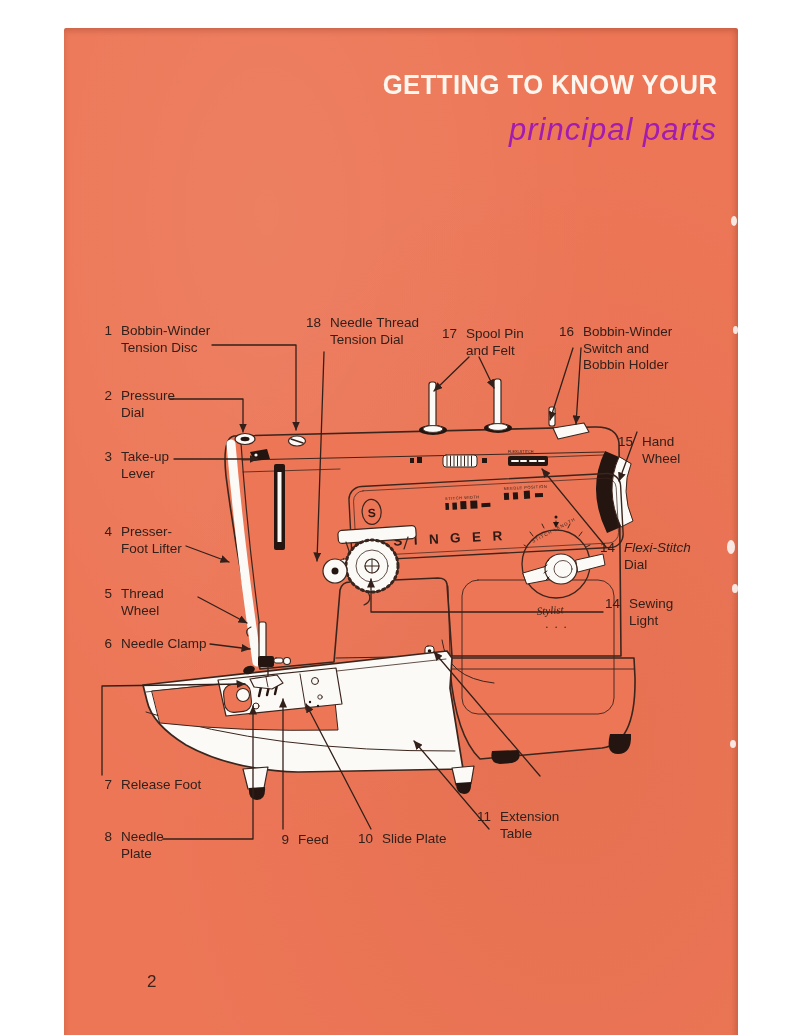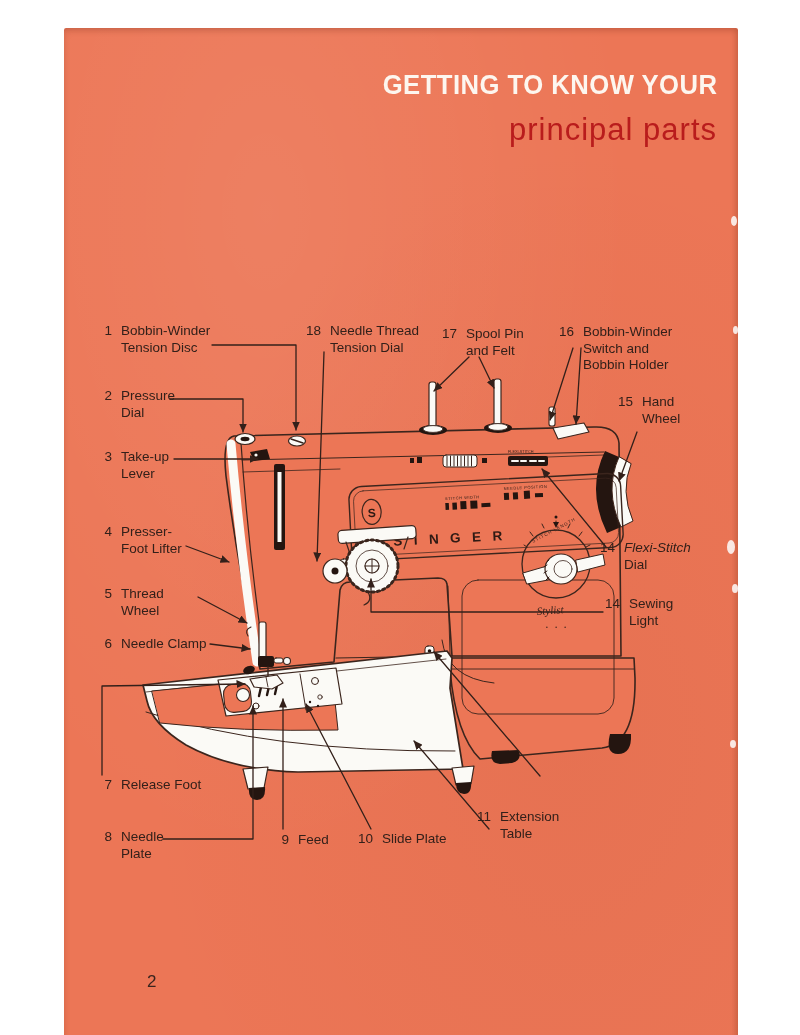--- a/index.html
+++ b/index.html
@@ -10,33 +10,33 @@
           radial-gradient(ellipse at 30% 18%, rgba(255,255,255,.07), transparent 55%),
           radial-gradient(ellipse at 75% 70%, rgba(120,30,10,.05), transparent 60%),
           #ec7656;
         box-shadow:inset 0 3px 6px rgba(90,25,10,.18), inset -3px 0 5px rgba(90,25,10,.12);
         border-radius:2px;}
   .scuff{position:absolute;background:#fdfdfb;border-radius:50%;opacity:.85;}
   svg.overlay{position:absolute;left:0;top:0;width:800px;height:1035px;}
   .kicker{position:absolute;right:82px;top:42px;color:#fdf6ef;font-weight:bold;
           font-size:27px;letter-spacing:.5px;transform:scaleX(.95);transform-origin:right;
           white-space:nowrap;}
-  .maintitle{position:absolute;right:83px;top:84px;color:#b91c1c;
+  .maintitle{position:absolute;right:83px;top:84px;color:#a21caf;font-style:italic;
           font-size:31px;letter-spacing:1px;white-space:nowrap;}
   .lbl{position:absolute;display:flex;color:#33201a;font-size:13.5px;line-height:16.5px;}
   .lbl .num{flex:0 0 auto;min-width:13px;text-align:right;margin-right:9px;}
   .lbl .txt{white-space:pre-line;}
   .pagenum{position:absolute;left:147px;top:944px;font-size:17px;color:#3a241e;}
   
   .l1{left:99px;top:295px}.l2{left:99px;top:360px}.l3{left:99px;top:421px}
   .l4{left:99px;top:496px}.l5{left:99px;top:558px}.l6{left:99px;top:608px}
   .l7{left:99px;top:749px}.l8{left:99px;top:801px}.l9{left:276px;top:804px}
   .l10{left:358px;top:803px}.l11{left:477px;top:781px}.l12{left:524px;top:749px}
-  .l13{left:605px;top:568px}.l14{left:600px;top:512px}.l15{left:618px;top:366px}
-  .l16{left:559px;top:296px}.l17{left:442px;top:298px}.l18{left:306px;top:295px}
+  .l13{left:605px;top:568px}.l14{left:600px;top:512px}.l15{left:618px;top:406px}
+  .l16{left:559px;top:296px}.l17{left:442px;top:298px}.l18{left:306px;top:287px}
 </style>
 </head>
 <body>
 
 <div id="canvas">
   <div id="card"></div>
 
   <div class="scuff" style="left:731px;top:188px;width:6px;height:10px"></div>
   <div class="scuff" style="left:733px;top:298px;width:5px;height:8px"></div>
   <div class="scuff" style="left:727px;top:512px;width:8px;height:14px"></div>

